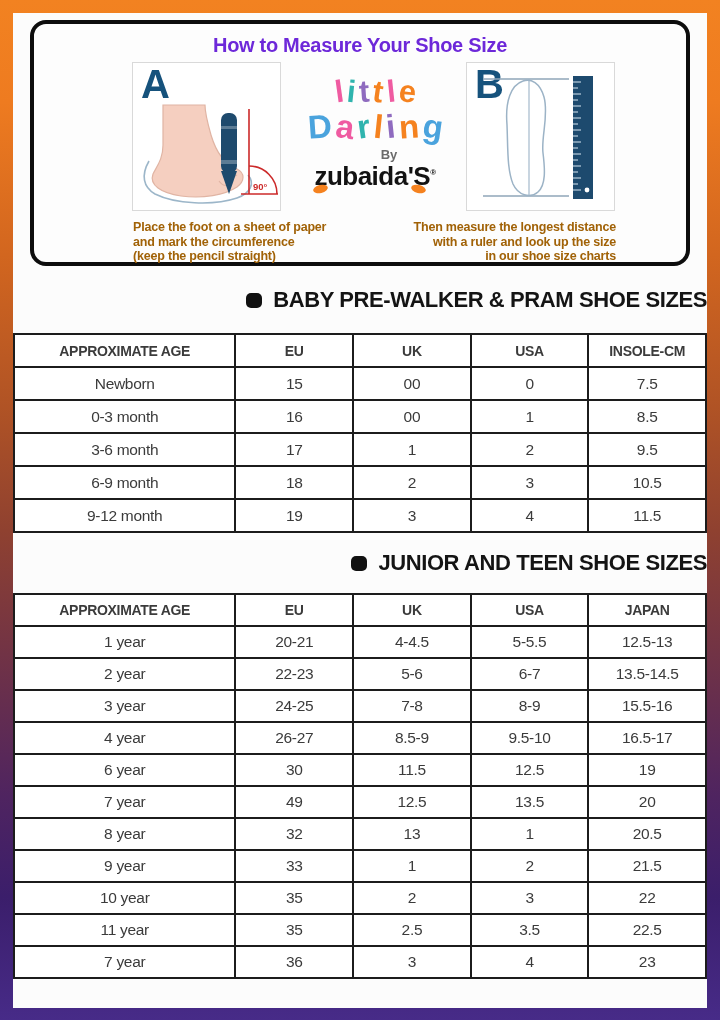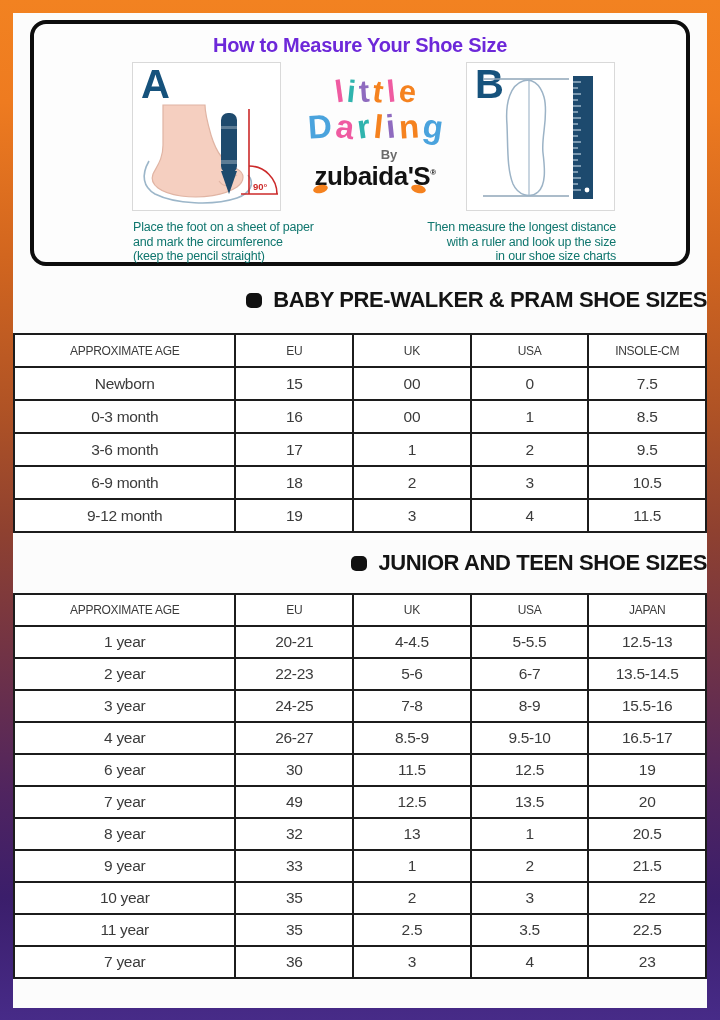--- a/index.html
+++ b/index.html
@@ -49,23 +49,23 @@
     font-size: 40px; font-weight: bold;
     color: #16527c;
     line-height: 1.05;
   }
   .illo svg { position: absolute; left: 0; top: 0; }
 
   .caption {
     position: absolute;
     top: 196px;
     font-size: 12.5px;
-    font-weight: normal;
+    font-weight: bold;
     line-height: 14.6px;
-    color: #0f766e;
+    color: #a16207;
     letter-spacing: -0.2px;
   }
   .caption-a { left: 99px; text-align: left; }
   .caption-b { left: 360px; width: 222px; text-align: right; }
 
   
   .logo {
     position: absolute;
     left: 252px; top: 52px;
     width: 178px;
@@ -122,21 +122,21 @@
   #baby-table { margin-top: 19px; }
   #junior-table { margin-top: 16px; }
   th, td {
     border: 2px solid #1c1c1c;
     text-align: center;
     vertical-align: middle;
     padding: 0;
     color: #3b3b3b;
     letter-spacing: -0.3px;
   }
-  th { font-size: 12px; font-weight: normal; margin-top: 20px; }
+  th { font-size: 14px; font-weight: bold; margin-top: 20px; }
   td { font-size: 15.5px; }
   #baby-table th, #baby-table td { height: 33px; }
   #junior-table th, #junior-table td { height: 32px; }
   th:first-child, td:first-child { width: 32%; }
 </style>
 </head>
 <body>
 
 <div class="page">
 

